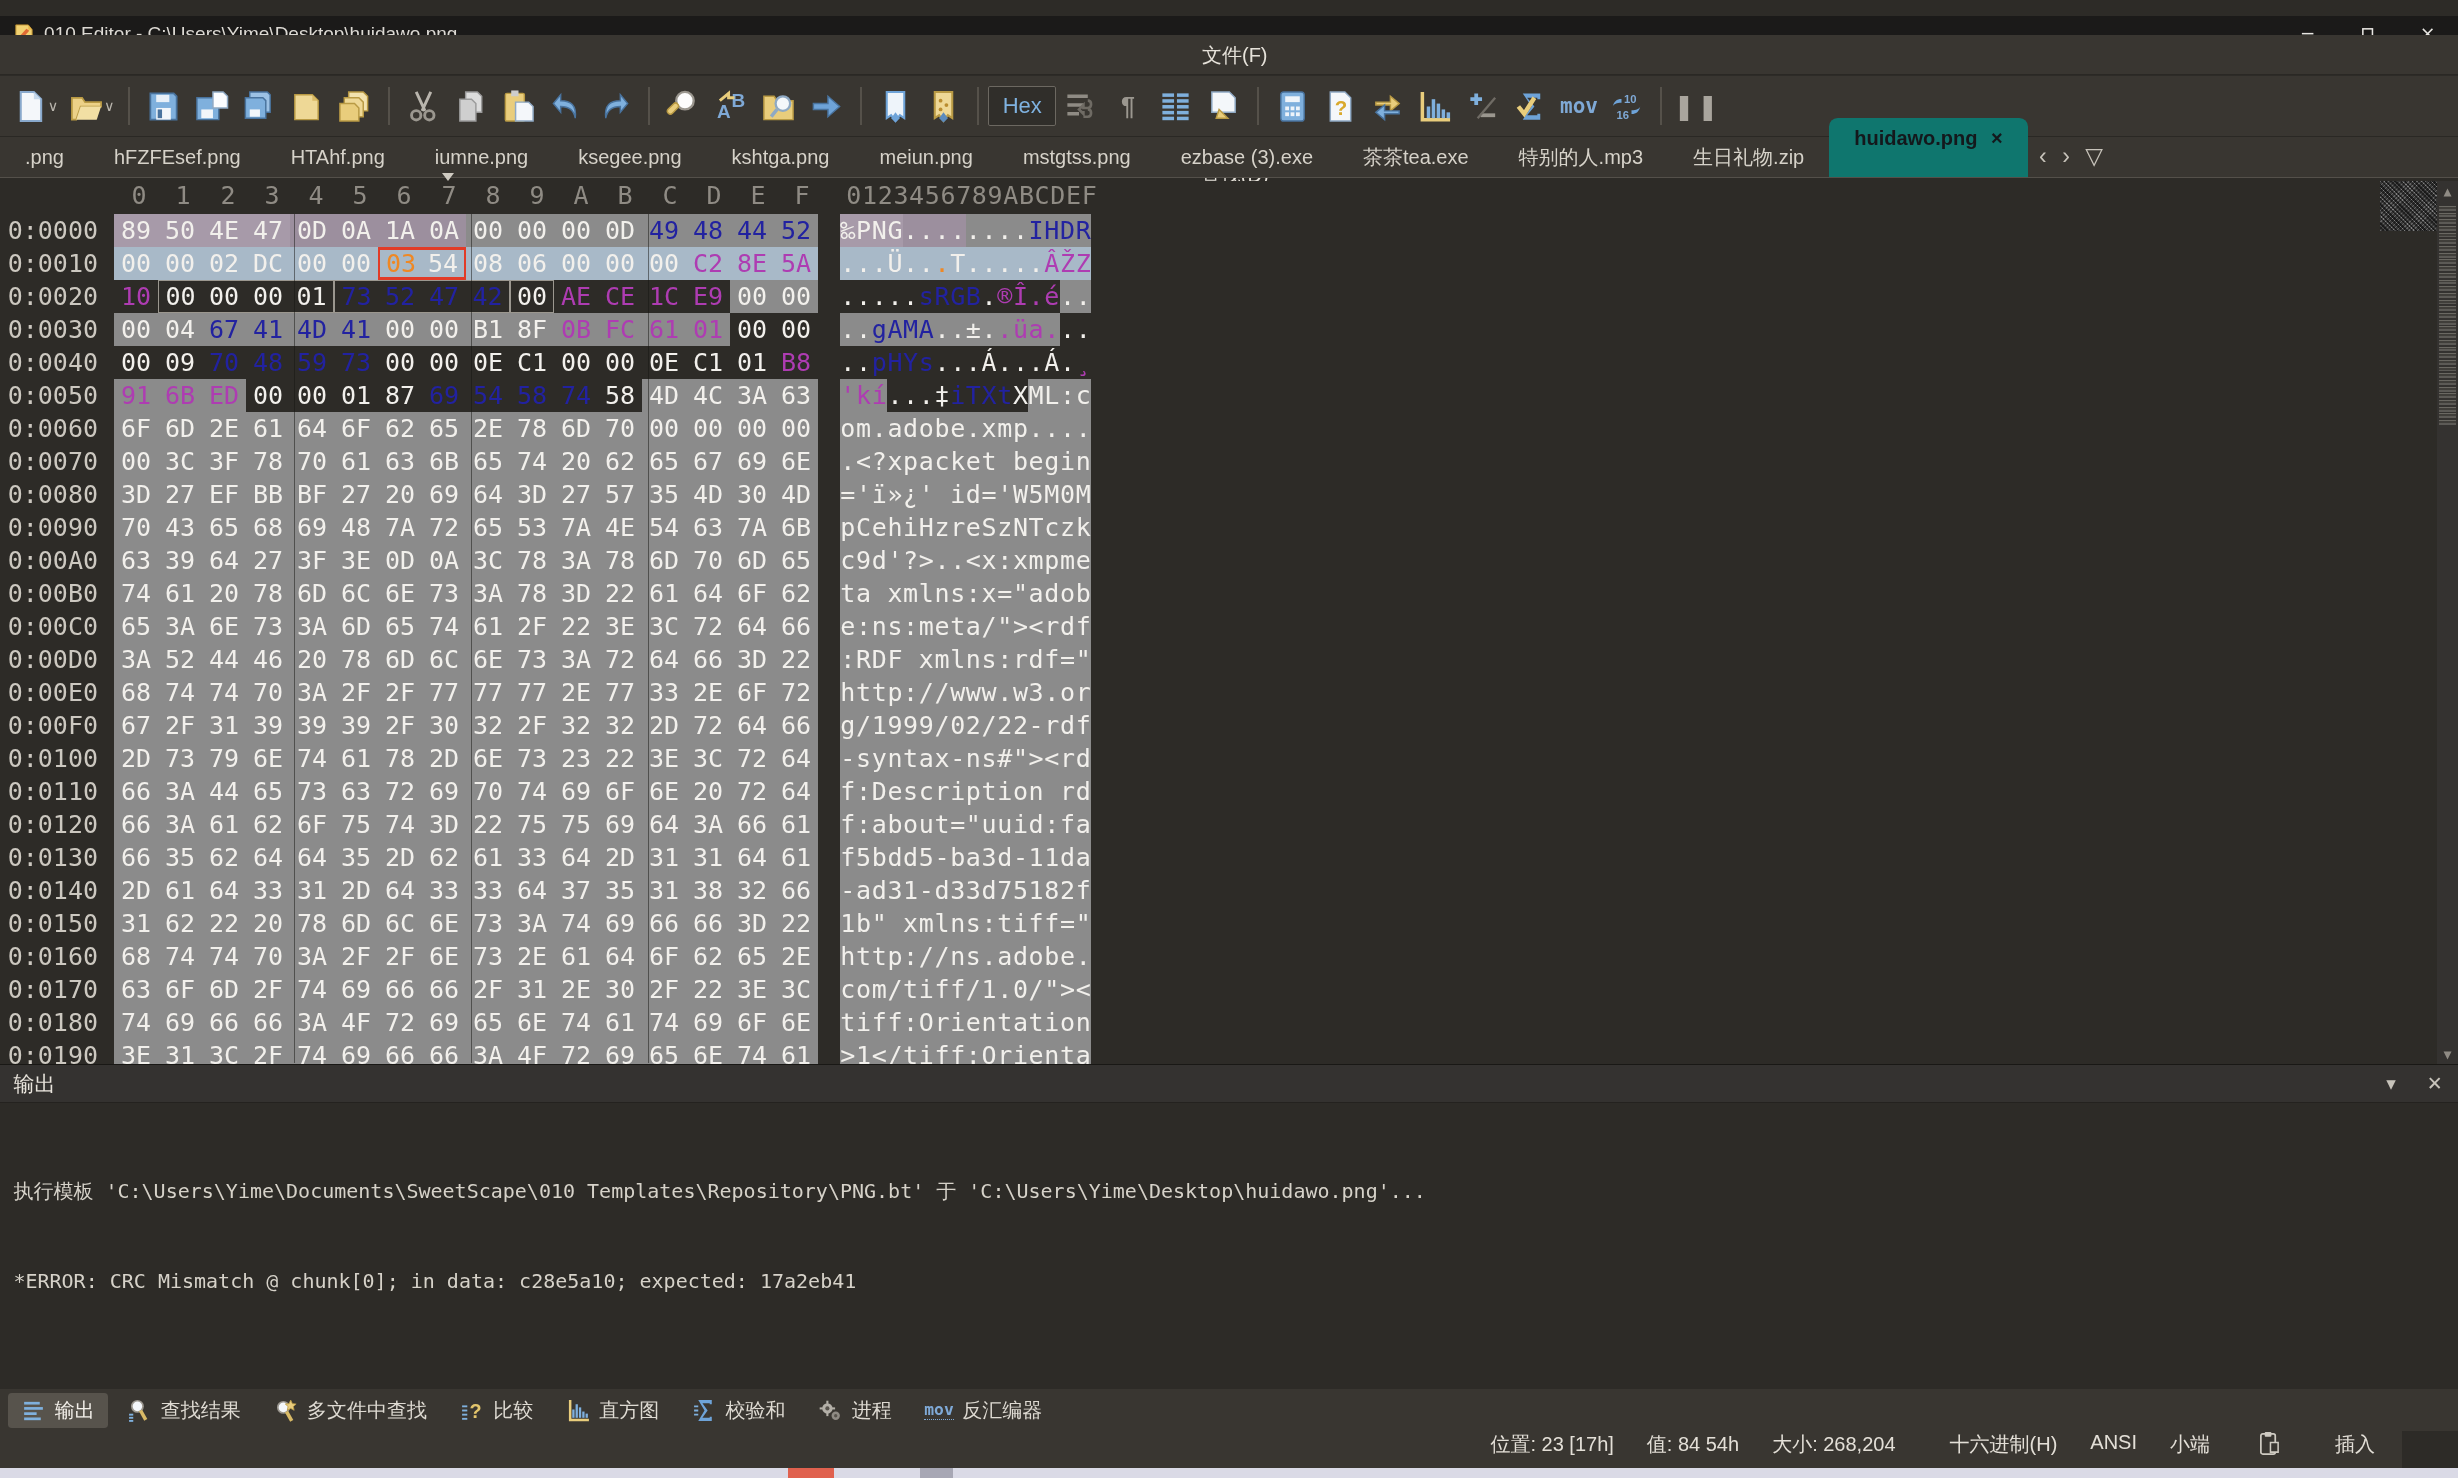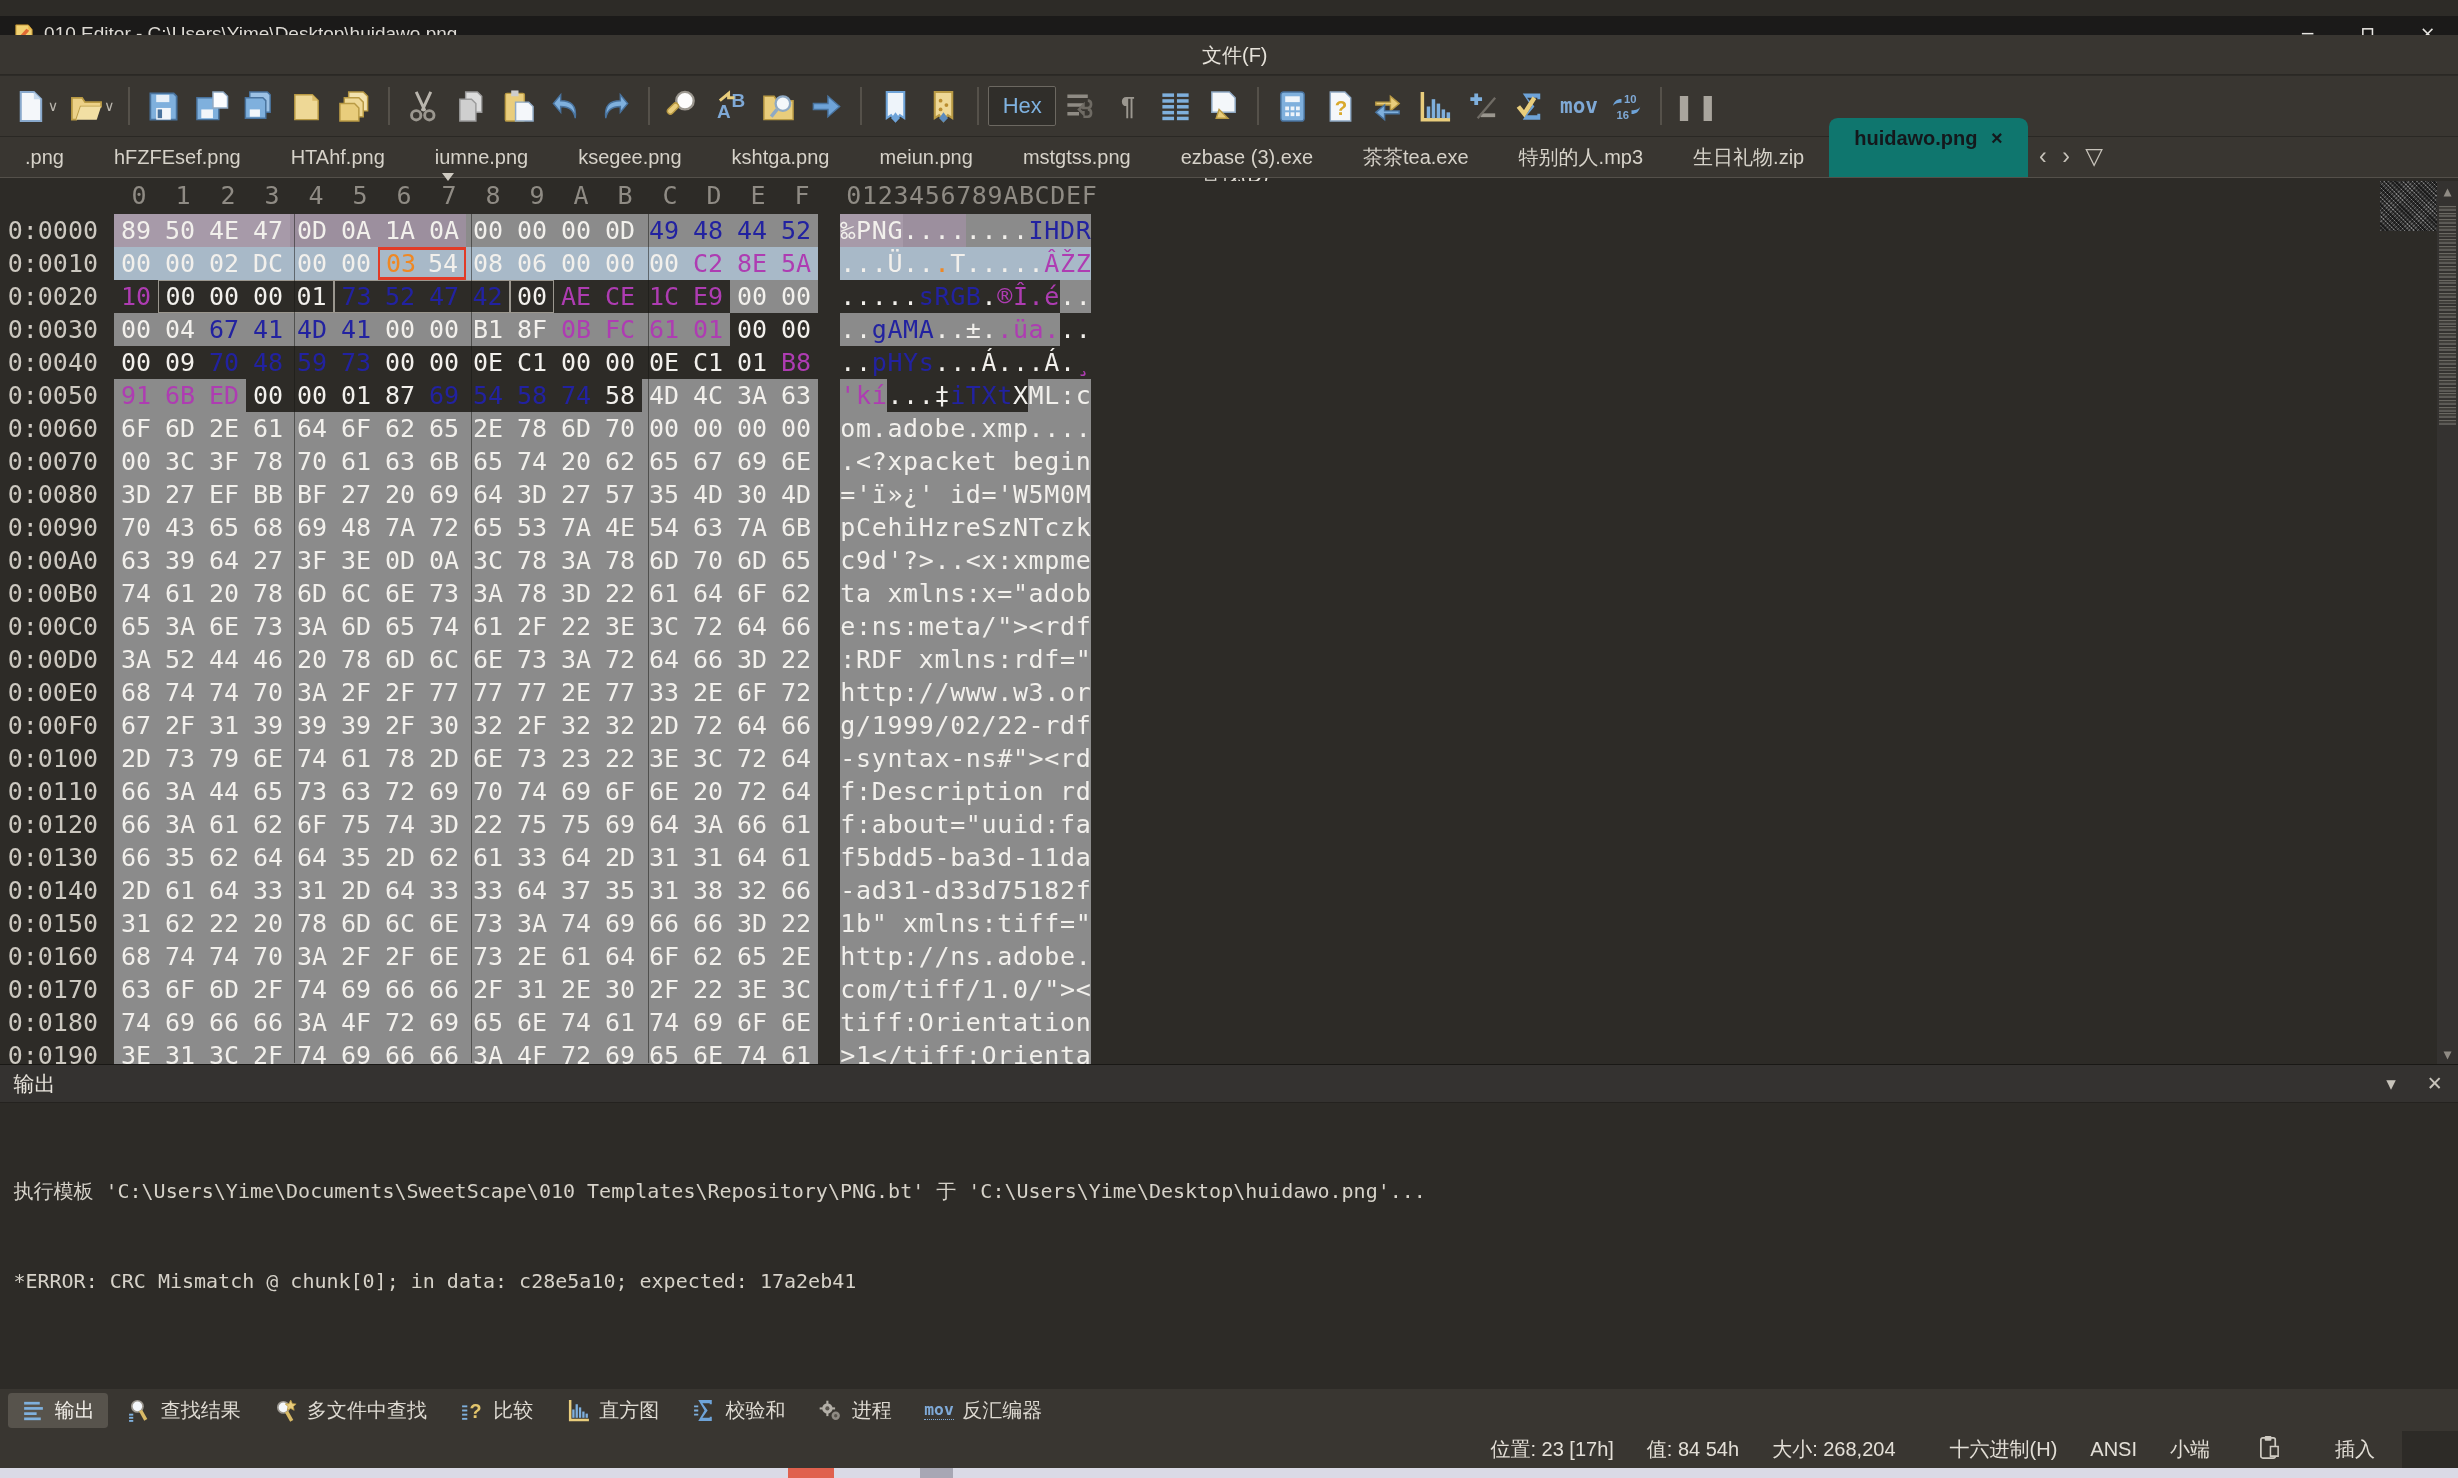--- a/index.html
+++ b/index.html
@@ -91,21 +91,21 @@
     display:flex; align-items:center; padding-left:7.7px; }
   .btab { display:flex; align-items:center; height:35px; padding:0 13.4px; margin-right:5.8px;
     color:#dedad2; font-size:20px; border-radius:3.8px; }
   .btab.active { background:#57534c; color:#f2efe9; }
   .btab svg { width:25px; height:25px; margin-right:8.6px; }
   .btab .movmini { color:#7fa9d6; font-size:16.3px; font-weight:bold; margin-right:8.6px;
     font-family:"DejaVu Sans Mono",monospace; border-bottom:1.9px dotted #7fa9d6; }
 
   
   .statusbar { position:absolute; left:0; top:1431px; width:2402px; height:37px; background:#393631;
-    display:flex; align-items:center; justify-content:flex-end; color:#e3dfd7; font-size:20px; }
+    display:flex; align-items:flex-start; justify-content:flex-end; color:#e3dfd7; font-size:20px; }
   .sfield { margin-left:33px; white-space:nowrap; }
   .sfield.wide { margin-left:54px; }
   .clip-ic { margin-left:48px; }
   .statusbar .last { margin-right:27px; margin-left:54px; }
 
   
   .sliver { position:absolute; left:0; top:1468px; width:2458px; height:10.6px; background:#dadae6; }
   .sliver .frag-red { position:absolute; left:788px; top:0; width:46px; height:10.6px; background:#e0614e; }
   .sliver .frag-gray { position:absolute; left:920px; top:0; width:33px; height:10.6px; background:#a7a7b4; }
 </style>

